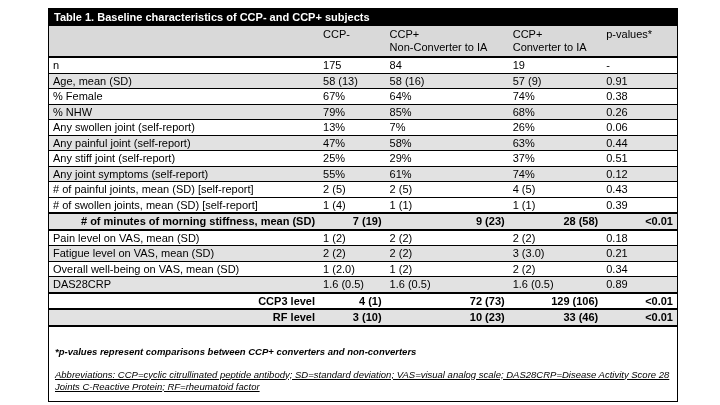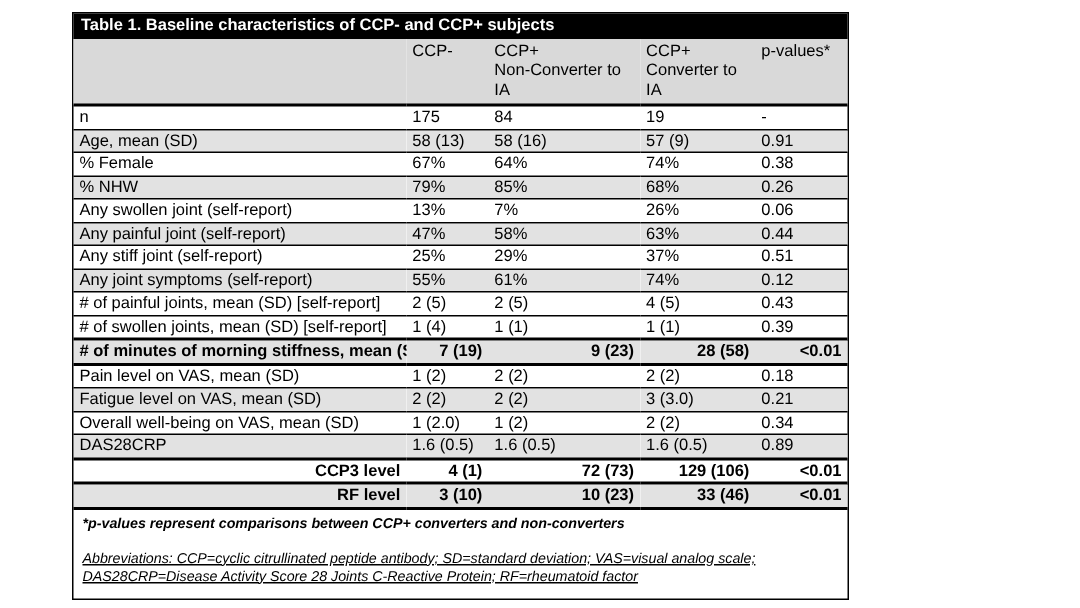--- a/index.html
+++ b/index.html
@@ -14,21 +14,21 @@
   body{
     width:720px;height:405px;
     background:#ffffff;
     font-family:"Liberation Sans", sans-serif;
     position:relative;
     overflow:hidden;
   }
   .table-wrap{
     position:absolute;
     left:48px;top:8px;
-    width:518px;
+    width:630px;
     border:1.5px solid var(--border-color);
     background:#ffffff;
   }
   .title-bar{
     background:var(--title-bg);
     color:var(--title-color);
     font-size:11px;
     font-weight:bold;
     padding:2px 5px 3px 5px;
     line-height:12px;
@@ -66,21 +66,21 @@
     text-align:right;
   }
   .footnotes{
     padding:4px 6px 8px 6px;
     font-size:9.5px;
     font-style:italic;
     line-height:12px;
   }
   .fn-pvalue{
     font-weight:bold;
-    margin:0 0 11px 0;
+    margin:15px 0 11px 0;
   }
   .fn-abbr{margin:0;text-decoration:underline;}
 </style>
 </head>
 <body>
 
 <div class="table-wrap">
 
   <div class="title-bar">Table 1. Baseline characteristics of CCP- and CCP+ subjects</div>
 

